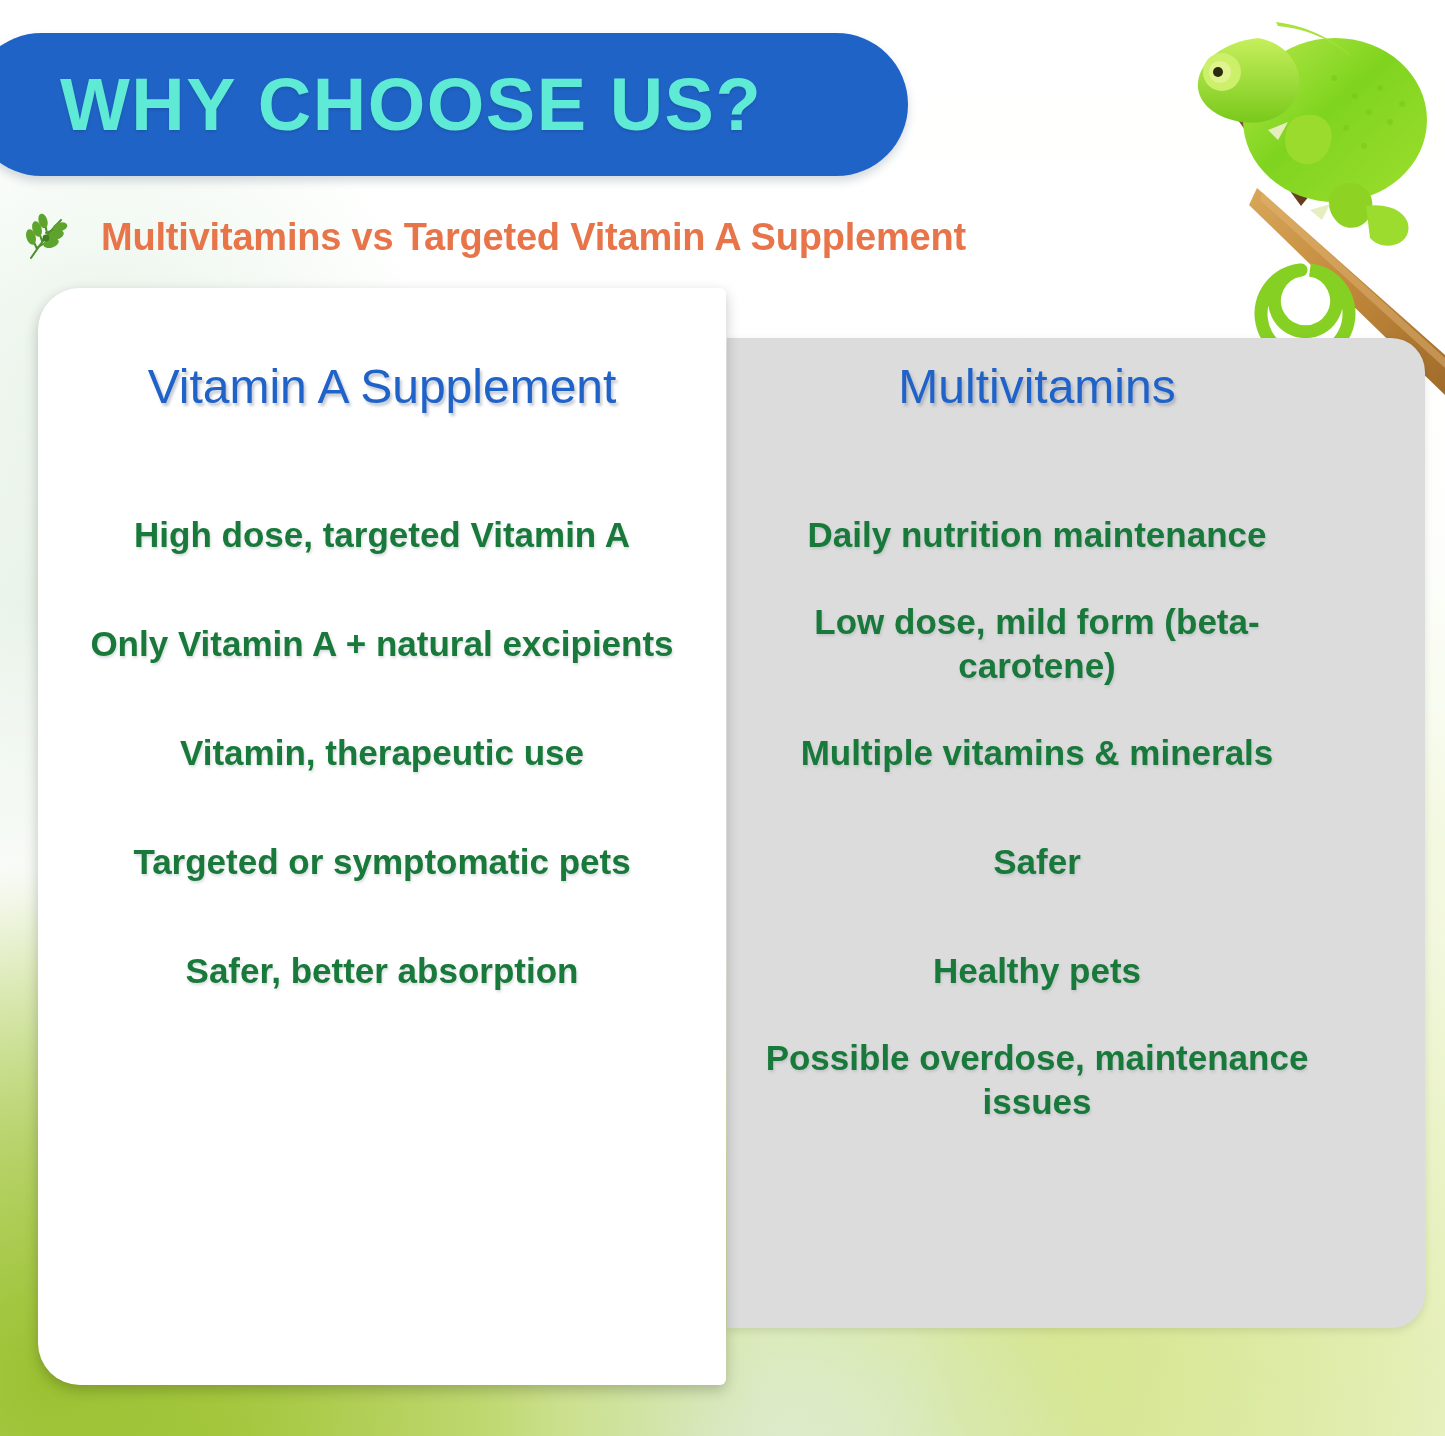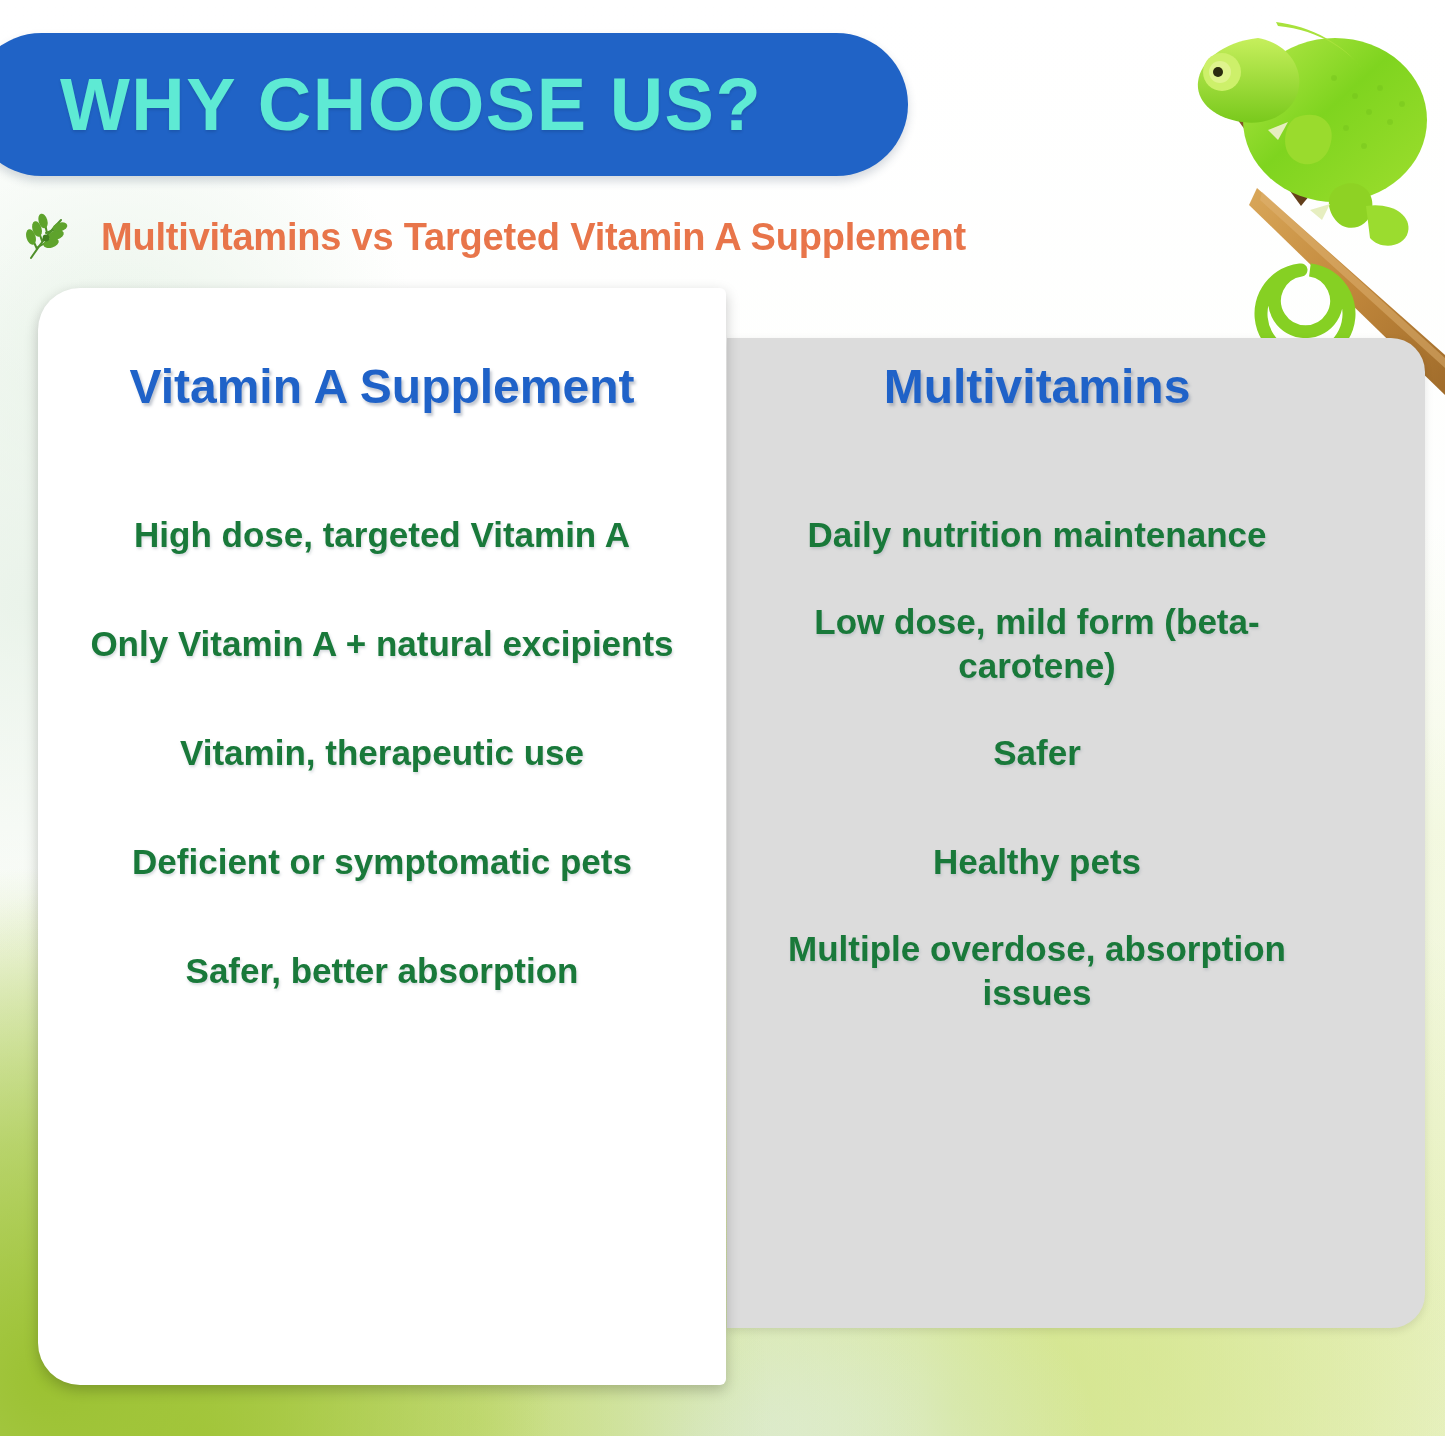--- a/index.html
+++ b/index.html
@@ -105,21 +105,21 @@
     top: 352px;
     box-sizing: border-box;
   }
   #col-left  { left: 38px;  width: 688px; padding: 0 22px; }
   #col-right { left: 727px; width: 620px; padding: 0 14px; }
 
   .col-heading {
     text-align: right;
     color: #1f62c8;
     font-size: 48px;
-    font-weight: bold;
+    font-weight: normal;
     line-height: 1.1;
     text-shadow: 2px 3px 3px rgba(120,130,150,0.45);
     margin: 0;
     height: 70px;
     display: flex;
     align-items: center;
     justify-content: center;
   }
 
   .rows {
@@ -247,27 +247,28 @@
 
 <div id="grey-card"></div>
 <div id="white-card"></div>
 
 <div class="column" id="col-left">
   <div class="col-heading">Vitamin A Supplement</div>
   <div class="rows">
     <div class="row-item">High dose, targeted Vitamin A</div>
     <div class="row-item">Only Vitamin A + natural excipients</div>
     <div class="row-item">Vitamin, therapeutic use</div>
-    <div class="row-item">Deficient or symptomatic pets</div>
+    <div class="row-item">Targeted or symptomatic pets</div>
     <div class="row-item">Safer, better absorption</div>
   </div>
 </div>
 
 <div class="column" id="col-right">
   <div class="col-heading">Multivitamins</div>
   <div class="rows">
     <div class="row-item">Daily nutrition maintenance</div>
     <div class="row-item">Low dose, mild form (beta-carotene)</div>
+    <div class="row-item">Multiple vitamins &amp; minerals</div>
     <div class="row-item">Safer</div>
     <div class="row-item">Healthy pets</div>
-    <div class="row-item">Multiple overdose, absorption issues</div>
+    <div class="row-item">Possible overdose, maintenance issues</div>
   </div>
 </div>
 
 </body></html>

